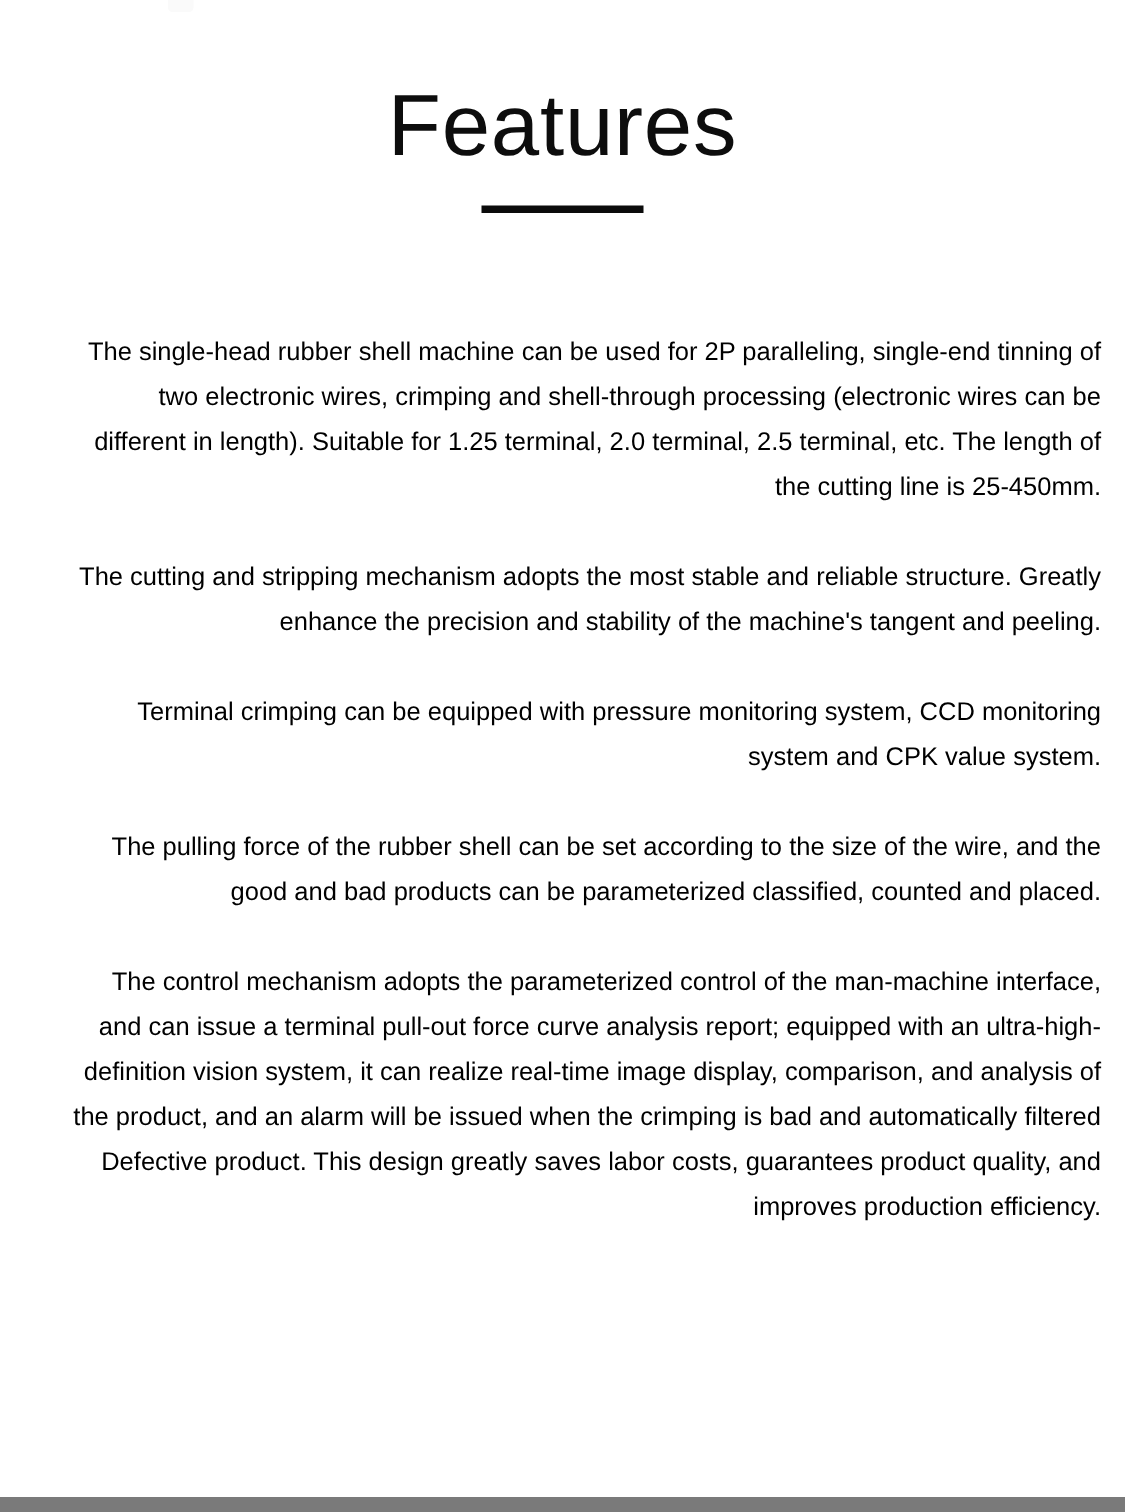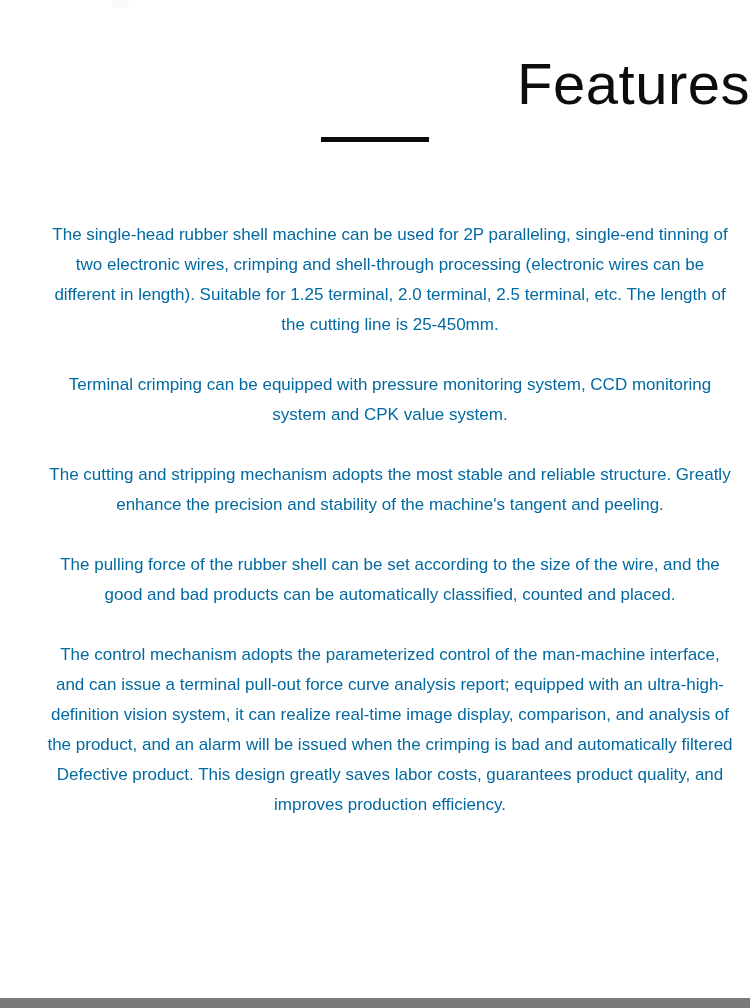--- a/index.html
+++ b/index.html
@@ -25,42 +25,42 @@
     background: #fafafa;
     border-radius: 0 0 3px 3px;
   }
   .heading {
     margin: 0;
     padding-top: 55px;
     font-size: 58px;
     line-height: 58px;
     font-weight: 400;
     letter-spacing: 0.5px;
-    text-align: right;
+    text-align: center;
     color: #0d0d0d;
   }
   .heading-underline {
     width: 108px;
     height: 5px;
     background: #0b0b0b;
     margin: 24px auto 0 auto;
   }
   .body-text {
     position: absolute;
     left: 46px;
     top: 220px;
     width: 688px;
   }
   .body-text p {
     margin: 0 0 30px 0;
     font-size: 17px;
     line-height: 30px;
     font-weight: 400;
-    color: #0369a1;
-    text-align: center;
+    color: #000000;
+    text-align: right;
   }
   .footer-bar {
     position: absolute;
     left: 0;
     bottom: 0;
     width: 750px;
     height: 10px;
     background: #7a7a7a;
   }
 </style>
@@ -70,21 +70,21 @@
 <div class="page">
 
   <div class="top-artifact"></div>
 
   <h1 class="heading">Features</h1>
 
   <div class="heading-underline"></div>
 
   <div class="body-text">
     <p>The single-head rubber shell machine can be used for 2P paralleling, single-end tinning of two electronic wires, crimping and shell-through processing (electronic wires can be different in length). Suitable for 1.25 terminal, 2.0 terminal, 2.5 terminal, etc. The length of the cutting line is 25-450mm.</p>
+    <p>The cutting and stripping mechanism adopts the most stable and reliable structure. Greatly enhance the precision and stability of the machine's tangent and peeling.</p>
     <p>Terminal crimping can be equipped with pressure monitoring system, CCD monitoring system and CPK value system.</p>
-    <p>The cutting and stripping mechanism adopts the most stable and reliable structure. Greatly enhance the precision and stability of the machine's tangent and peeling.</p>
-    <p>The pulling force of the rubber shell can be set according to the size of the wire, and the good and bad products can be automatically classified, counted and placed.</p>
+    <p>The pulling force of the rubber shell can be set according to the size of the wire, and the good and bad products can be parameterized classified, counted and placed.</p>
     <p>The control mechanism adopts the parameterized control of the man-machine interface, and can issue a terminal pull-out force curve analysis report; equipped with an ultra-high-definition vision system, it can realize real-time image display, comparison, and analysis of the product, and an alarm will be issued when the crimping is bad and automatically filtered Defective product. This design greatly saves labor costs, guarantees product quality, and improves production efficiency.</p>
   </div>
 
   <div class="footer-bar"></div>
 
 </div>
 
 </body></html>

